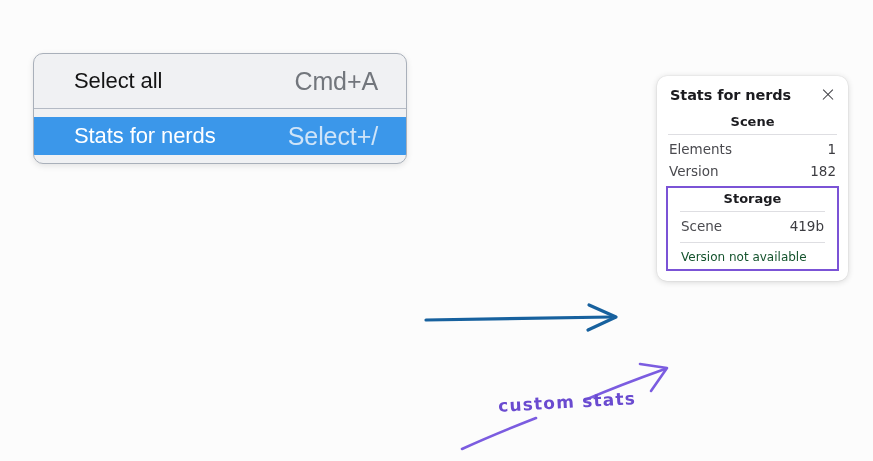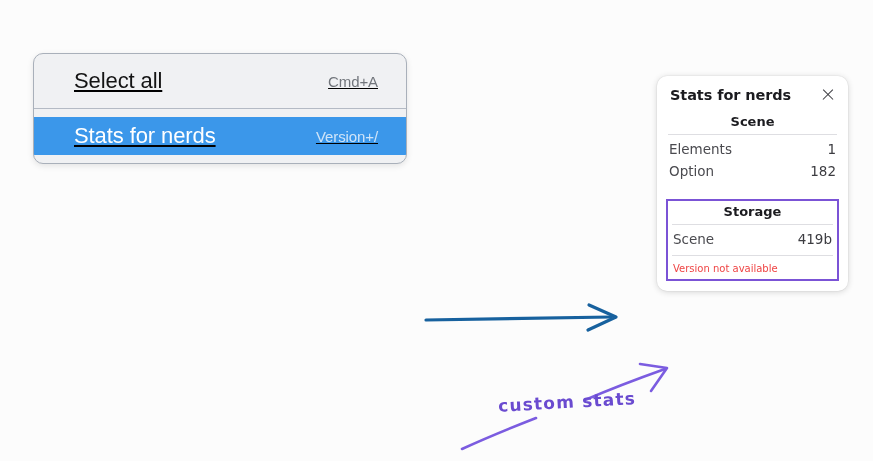--- a/index.html
+++ b/index.html
@@ -34,29 +34,28 @@
     border-top: 1px solid #b4bac4;
   }
   .menu-item {
     display: flex;
     align-items: center;
     justify-content: space-between;
     padding: 5px 28px 5px 40px;
     height: 38px;
     box-sizing: border-box;
     cursor: default;
-    text-decoration: underline;
   }
   .menu-item .label {
     font-size: 22px;
     color: #141414;
     letter-spacing: -0.1px;
   }
   .menu-item .shortcut {
-    font-size: 15px;
+    font-size: 25px;
     color: #72767c;
     letter-spacing: -0.1px;
   }
   .menu-item.selected {
     background: #3b97ea;
   }
   .menu-item.selected .label {
     color: #ffffff;
   }
   .menu-item.selected .shortcut {
@@ -129,31 +128,31 @@
     justify-content: space-between;
     align-items: baseline;
     font-size: 13.5px;
     color: #4a4a4f;
     padding: 3px 1px;
   }
   .stat-row .val {
     color: #3c3c41;
   }
   .stat-note {
-    font-size: 10px;
-    color: #ef4444;
+    font-size: 12px;
+    color: #14532d;
     padding: 4px 1px 2px 1px;
     white-space: nowrap;
   }
 
   
   .highlight-box {
     border: 2px solid #7b53d6;
-    margin: 17px 9px 1px 9px;
-    padding: 0 2px;
+    margin: 4px 9px 1px 9px;
+    padding: 0 10px;
     box-sizing: border-box;
   }
   .highlight-box .stats-body-inner {
     padding: 2px 2px 3px 2px;
   }
 
   
   .annotations {
     position: absolute;
     left: 0;
@@ -183,42 +182,42 @@
   <div class="menu-section">
     <div class="menu-item">
       <span class="label">Select all</span>
       <span class="shortcut">Cmd+A</span>
     </div>
   </div>
 
   <div class="menu-section">
     <div class="menu-item selected">
       <span class="label">Stats for nerds</span>
-      <span class="shortcut">Version+/</span>
+      <span class="shortcut">Select+/</span>
     </div>
   </div>
 
 </div>
 
 <div class="stats-panel">
 
   <div class="stats-header">
     <span class="stats-title">Stats for nerds</span>
     <span class="close-icon"></span>
   </div>
 
   <div class="stats-body">
     <div class="section-heading">Scene</div>
     <div class="section-rule"></div>
     <div class="stat-row">
       <span class="key">Elements</span>
       <span class="val">1</span>
     </div>
     <div class="stat-row">
-      <span class="key">Option</span>
+      <span class="key">Version</span>
       <span class="val">182</span>
     </div>
   </div>
 
   <div class="highlight-box">
     <div class="stats-body-inner">
       <div class="section-heading">Storage</div>
       <div class="section-rule"></div>
       <div class="stat-row">
         <span class="key">Scene</span>

